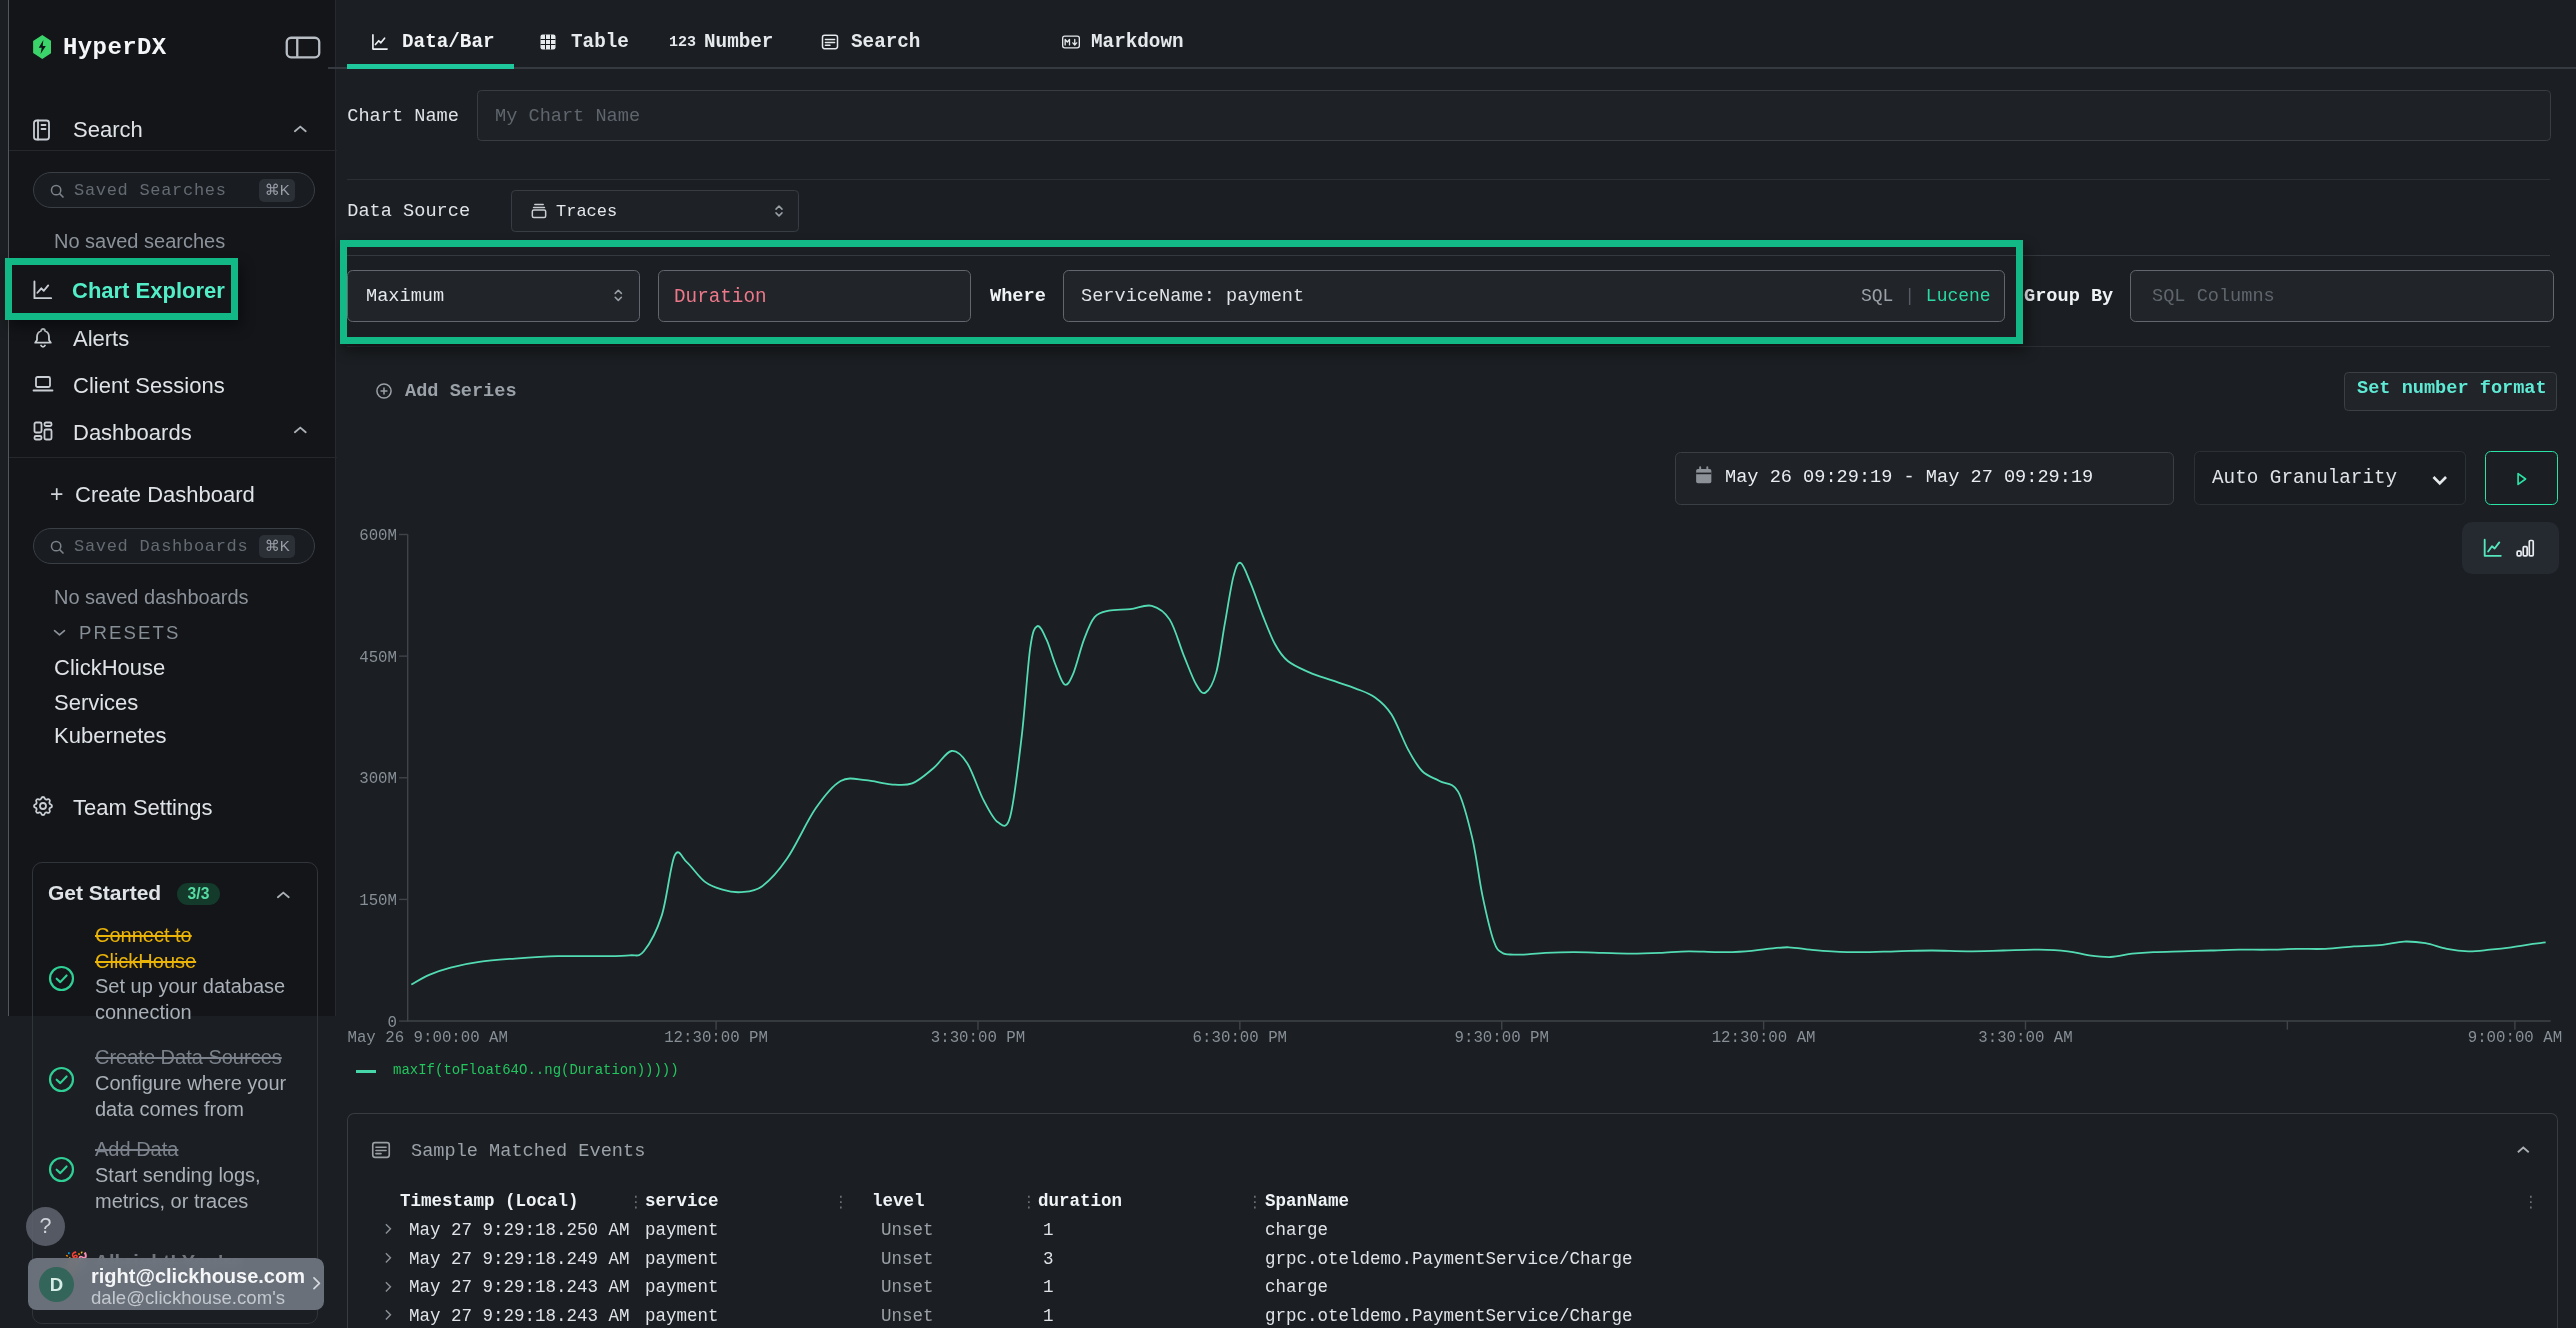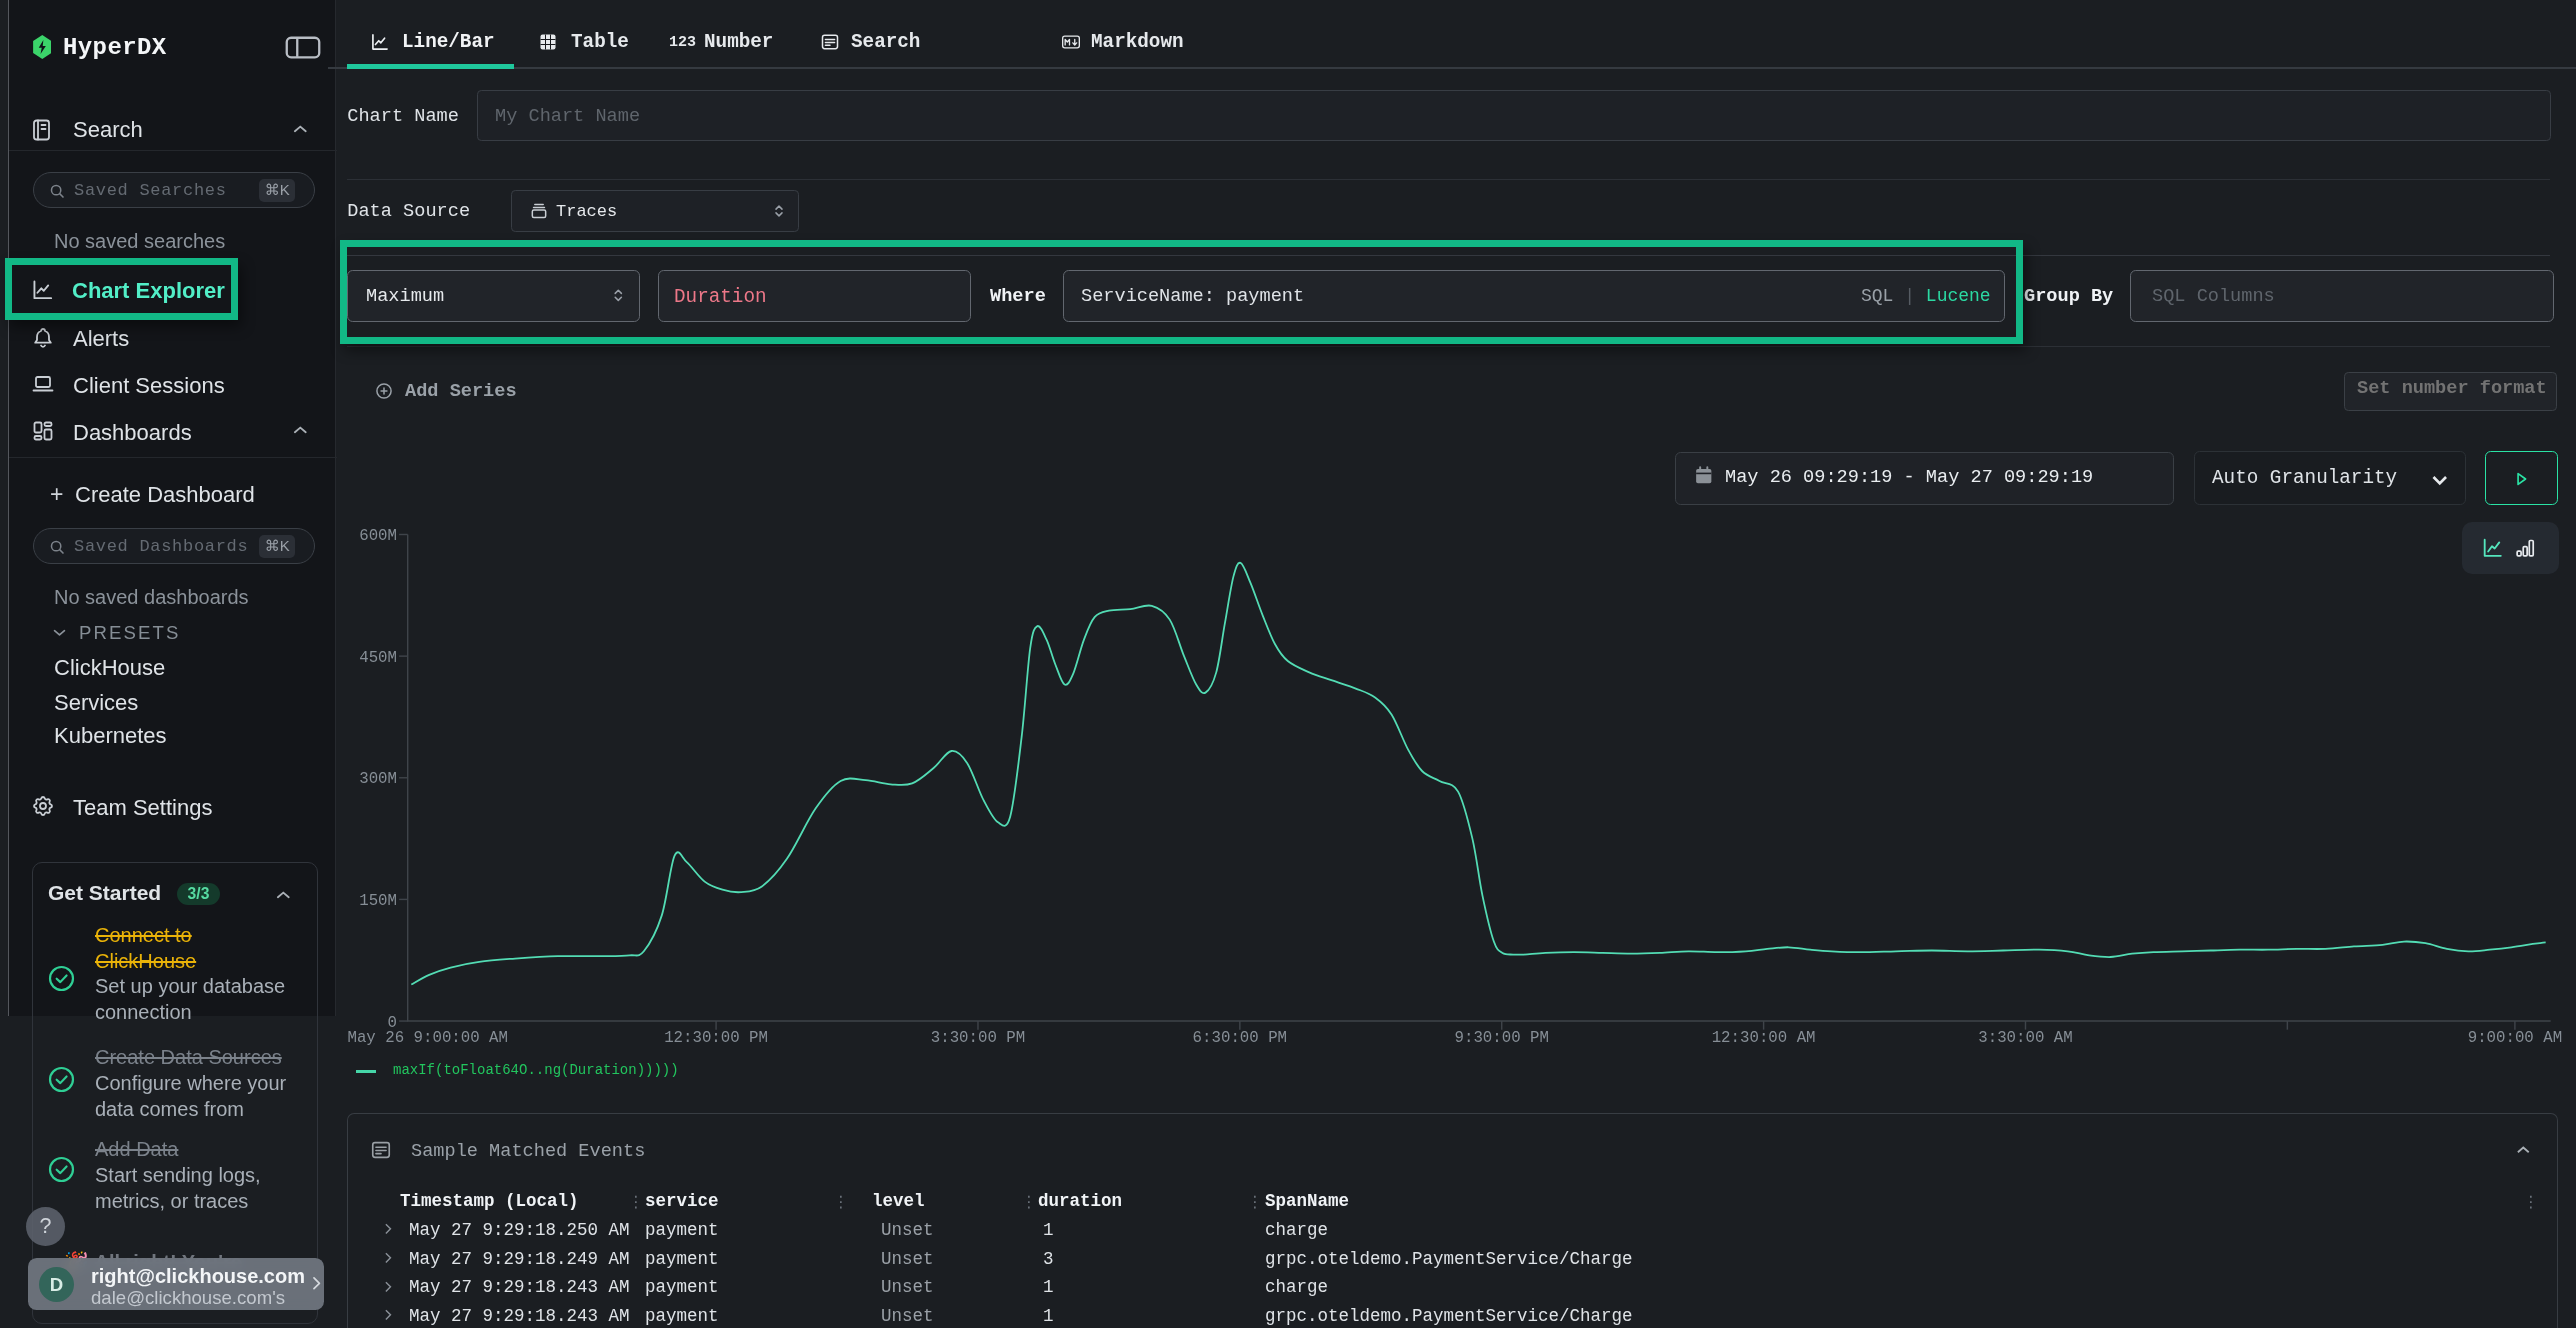--- a/index.html
+++ b/index.html
@@ -142,21 +142,21 @@
       <path d="M9 5 L16 12 L9 19"></path>
     </svg>
   </aside>
 <div id="main">
 <div class="tabbar"></div>
     <div class="tabu"></div>
     <svg class="abs" style="left:42px;top:31.5px" width="20" height="20" viewBox="0 0 24 24" fill="none" stroke="#eef1f4" stroke-width="2.0" stroke-linecap="round" stroke-linejoin="round">
       <path d="M3.5 3.5 V20.5 H20.5"></path>
       <path d="M6.5 15 L10.5 10.5 L13 13 L17.5 7.5"></path>
     </svg>
-    <div class="abs" style="left:74px;top:31px;font-size:19.3px;font-weight:bold;color:#f1f3f5">Line/Bar</div>
+    <div class="abs" style="left:74px;top:31px;font-size:19.3px;font-weight:bold;color:#f1f3f5">Data/Bar</div>
     <svg class="abs" style="left:210px;top:31.5px" width="20" height="20" viewBox="0 0 24 24">
       <rect x="3" y="3" width="18" height="18" rx="2.5" fill="#e6e9ec"></rect>
       <path d="M3 9 H21 M3 15 H21 M9 3 V21 M15 3 V21" stroke="#16181c" stroke-width="1.2"></path>
     </svg>
     <div class="abs" style="left:243px;top:31px;font-size:19.3px;font-weight:bold;color:#e6e9ec">Table</div>
     <div class="abs" style="left:341px;top:34px;font-size:15px;font-weight:bold;color:#e6e9ec">123</div>
     <div class="abs" style="left:376px;top:31px;font-size:19.3px;font-weight:bold;color:#e6e9ec">Number</div>
     <svg class="abs" style="left:492px;top:31.5px" width="20" height="20" viewBox="0 0 24 24" fill="none" stroke="#e6e9ec" stroke-width="1.8" stroke-linecap="round" stroke-linejoin="round">
       <rect x="3" y="4" width="18" height="16" rx="2.5"></rect>
       <path d="M6.5 9 H17.5 M6.5 12.5 H17.5 M6.5 16 H12"></path>
@@ -197,21 +197,21 @@
     <div class="abs" style="left:1696px;top:286px;font-size:18.6px;font-weight:bold;color:#f0f3f6">Group By</div>
     <div class="inp2" style="left:1802px;top:270px;width:424px;height:52px"></div>
     <div class="abs ph2" style="left:1824px;top:286px;font-size:18.6px">SQL Columns</div>
     <div class="abs" style="left:19.3px;top:346px;width:2203px;border-top:1.1px solid #2c3036"></div>
     <svg class="abs" style="left:46px;top:381px" width="20" height="20" viewBox="0 0 24 24" fill="none" stroke="#9aa1a8" stroke-width="1.8" stroke-linecap="round" stroke-linejoin="round">
       <circle cx="12" cy="12" r="8.5"></circle>
       <path d="M12 8.5 V15.5 M8.5 12 H15.5"></path>
     </svg>
     <div class="abs" style="left:77px;top:381px;font-size:18.6px;font-weight:bold;color:#9aa1a8">Add Series</div>
     <div class="abs" style="left:2016px;top:372px;width:213px;height:39px;background:#212429;border:1.1px solid #3b4046;border-radius:4.3px"></div>
-    <div class="abs" style="left:2029px;top:378px;font-size:18.6px;font-weight:bold;color:#737373">Set number format</div>
+    <div class="abs" style="left:2029px;top:378px;font-size:18.6px;font-weight:bold;color:#5eead4">Set number format</div>
     <div class="abs" style="left:1347px;top:452px;width:499px;height:53px;background:#1f2227;border:1.1px solid #3a3f45;border-radius:5.7px"></div>
     <svg class="abs" style="left:1365px;top:465px" width="21.5" height="21.5" viewBox="0 0 24 24">
       <path d="M8 2.5 v3 M16 2.5 v3" stroke="#8b9197" stroke-width="2.2" stroke-linecap="round"></path>
       <rect x="3.5" y="4.5" width="17" height="16" rx="2" fill="#8b9197"></rect>
       <rect x="3.5" y="8.5" width="17" height="1.8" fill="#1f2227"></rect>
     </svg>
     <div class="abs" style="left:1397px;top:467px;font-size:18.6px;color:#e9edf0">May 26 09:29:19 - May 27 09:29:19</div>
     <div class="abs" style="left:1866px;top:451px;width:272px;height:54px;background:#191c20;border:1.1px solid #2c3136;border-radius:5.7px"></div>
     <div class="abs" style="left:1884px;top:467px;font-size:19.3px;color:#dfe3e7">Auto Granularity</div>
     <svg class="abs" style="left:2101px;top:469px" width="21.5" height="21.5" viewBox="0 0 24 24" fill="none" stroke="#e6e9ec" stroke-width="3">

